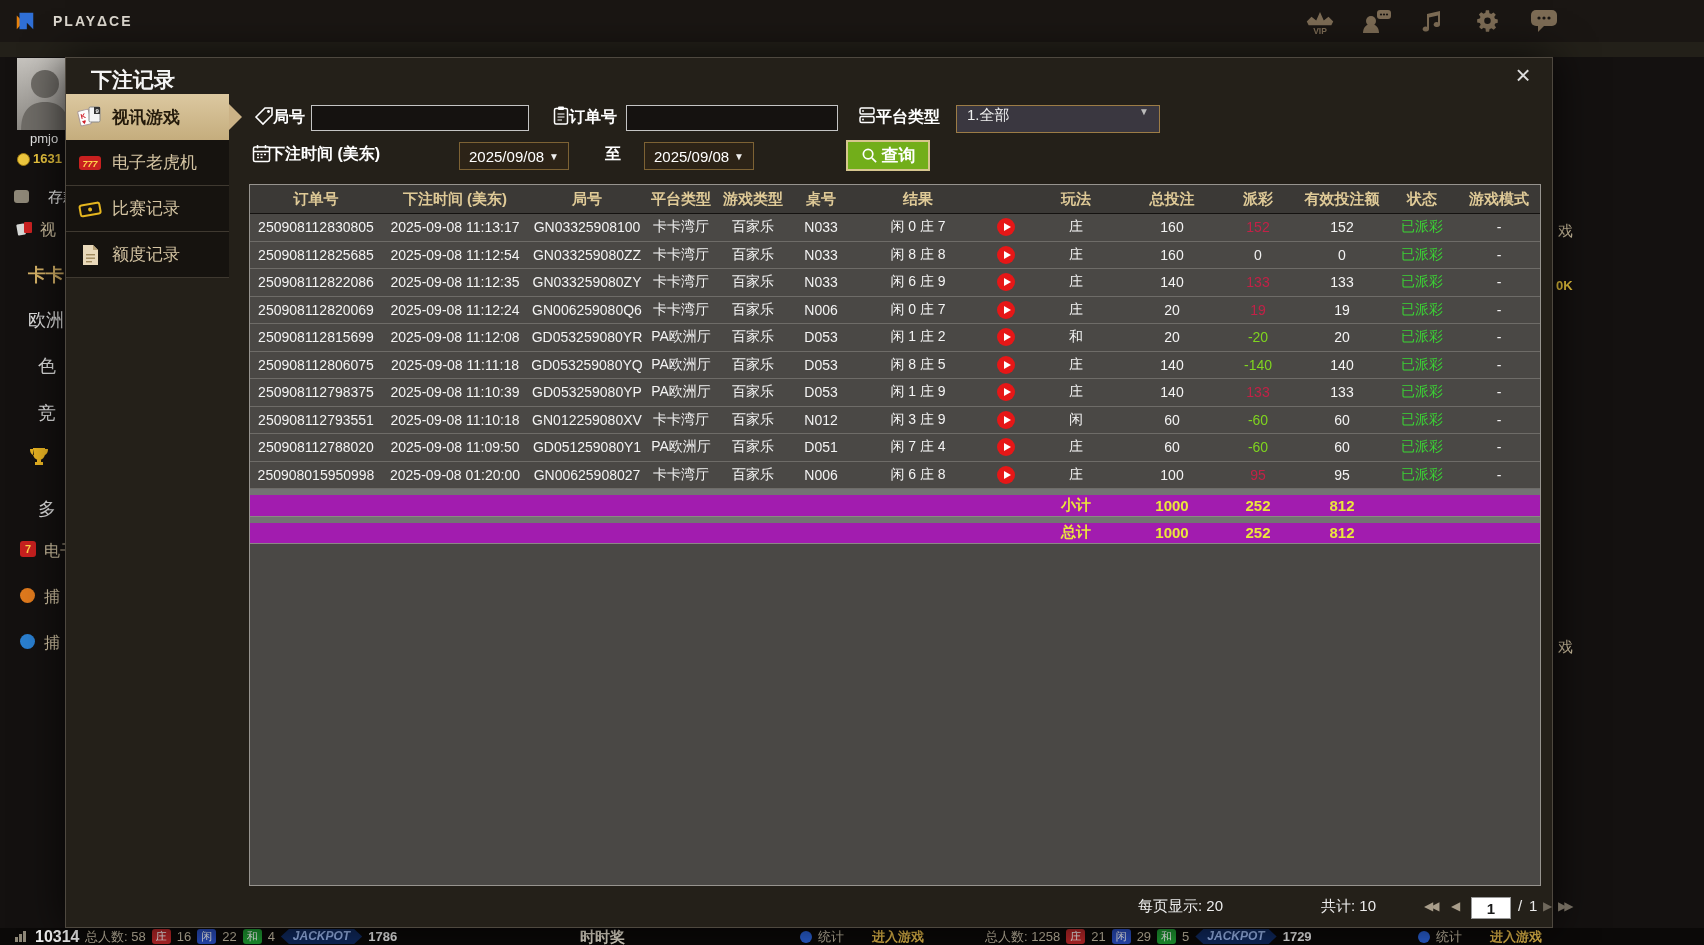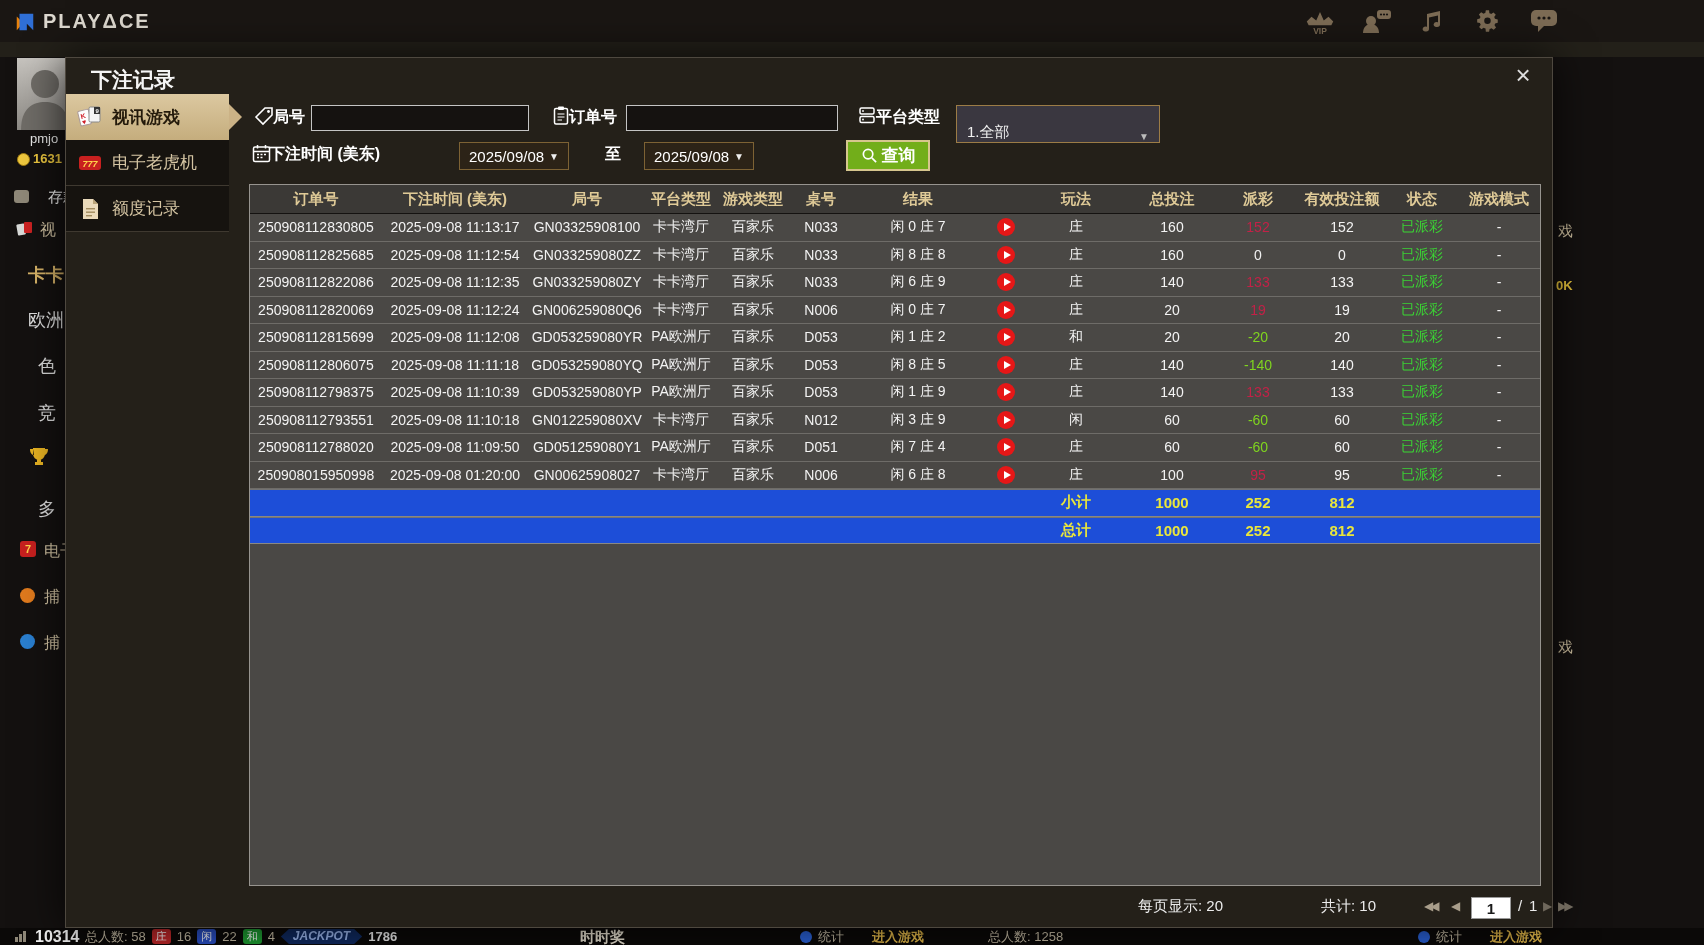--- a/index.html
+++ b/index.html
@@ -2,22 +2,22 @@
 <html><head>
 <meta charset="utf-8">
 <style>
   html,body{margin:0;padding:0;width:1704px;height:945px;overflow:hidden;background:#141110;
     font-family:"Liberation Sans","DejaVu Sans",sans-serif;color:#fff;position:relative;}
   .abs{position:absolute;}
 
   
   .topbar{position:absolute;left:0;top:0;width:1704px;height:42px;background:#1a1613;
     display:flex;align-items:center;padding:0 14px;box-sizing:border-box;}
-  .brand{display:flex;align-items:flex-end;gap:7px;color:#ded9d0;font-weight:bold;
-    letter-spacing:2px;font-size:20px;}
+  .brand{display:flex;align-items:center;gap:17px;color:#ded9d0;font-weight:bold;
+    letter-spacing:2px;font-size:14px;}
   .topbar-icons{margin-left:auto;display:flex;gap:20px;align-items:center;margin-right:128px;}
   .tb-icon{width:36px;height:28px;display:flex;align-items:center;justify-content:center;}
   .substrip{position:absolute;left:0;top:42px;width:1704px;height:15px;background:#232019;}
 
   
   .avatar{position:absolute;left:17px;top:58px;width:57px;height:72px;
     background:linear-gradient(#c7c4bf,#8d8a85);overflow:hidden;}
   .bgfrag{position:absolute;white-space:nowrap;}
   .rfrag{position:absolute;color:#cfc0a0;font-size:15px;}
   .mini-ic{position:absolute;}
@@ -55,44 +55,44 @@
     color:#d5c5a3;font-size:17px;cursor:pointer;}
   .tab.selected{background:linear-gradient(#dcc8a0,#c5ad7d);color:#241a0b;font-weight:bold;
     border-bottom:none;}
   .tab.selected::after{content:'';position:absolute;right:-13px;top:50%;margin-top:-13px;
     border-left:13px solid #cbb286;border-top:13px solid transparent;border-bottom:13px solid transparent;}
 
   
   .f-label{position:absolute;font-size:16px;font-weight:bold;color:#fff;white-space:nowrap;}
   .f-input{position:absolute;height:26px;background:#151210;border:1px solid #c4c4c4;
     color:#fff;font-size:14px;padding:0 8px;box-sizing:border-box;}
-  .dropdown{position:absolute;height:38px;background:#3a3740;border:1px solid #9c7c46;
-    display:flex;align-items:flex-end;padding:0 10px;font-size:15px;color:#f0f0f0;
+  .dropdown{position:absolute;height:28px;background:#3a3740;border:1px solid #9c7c46;
+    display:flex;align-items:flex-start;padding:0 10px;font-size:15px;color:#f0f0f0;
     box-sizing:border-box;cursor:pointer;}
   .dropdown .dd-arrow{margin-left:auto;color:#bbb;font-size:10px;}
   .date-box{position:absolute;width:110px;height:28px;background:#2c2317;border:1px solid #7d6234;
     display:flex;align-items:center;justify-content:center;gap:5px;font-size:15px;color:#fff;
     box-sizing:border-box;cursor:pointer;}
   .date-box .dd-arrow{font-size:10px;color:#eee;}
   .query-btn{position:absolute;left:780px;top:82px;width:84px;height:31px;background:#72ae1a;
     border:2px solid #d6c68e;box-sizing:border-box;display:flex;align-items:center;
     justify-content:center;gap:4px;color:#fff;font-size:17px;font-weight:bold;cursor:pointer;}
 
   
   .table-panel{--cols:132px 146px 118px 70px 74px 62px 132px 44px 96px 96px 76px 92px 68px 86px;
     position:absolute;left:183px;top:126px;width:1292px;height:702px;background:#4a4845;
     border:1px solid #97948f;box-sizing:border-box;overflow:hidden;}
   .thead{display:grid;grid-template-columns:var(--cols);height:28px;background:#3b3936;
     border-bottom:1px solid #141210;align-items:center;text-align:center;color:#dfca97;
     font-size:15px;font-weight:bold;}
   .trow{display:grid;grid-template-columns:var(--cols);height:27.5px;align-items:center;
     text-align:center;font-size:14px;color:#f3f3f3;border-bottom:1px solid #6e6c68;
     box-sizing:border-box;}
-  .total-row{background:#1d4ed8;color:#eae63b;font-weight:bold;font-size:15px;
-    border-bottom:1px solid #8a8883;border-top:1px solid #737373;}
+  .total-row{background:#a21caf;color:#eae63b;font-weight:bold;font-size:15px;
+    border-bottom:1px solid #8a8883;border-top:6px solid #737373;}
   .total-row span{color:#eae63b;}
   .play-wrap{display:flex;justify-content:center;}
   .play-btn{width:18px;height:18px;border-radius:50%;background:#e61717;display:flex;
     align-items:center;justify-content:center;cursor:pointer;}
   .play-btn::after{content:'';border-left:7px solid #fff;border-top:4.5px solid transparent;
     border-bottom:4.5px solid transparent;margin-left:2px;}
   .status-cell{color:#3bd334;}
 
   
   .pager{position:absolute;left:0;top:833px;width:1488px;height:34px;font-size:15px;color:#ececec;}
@@ -214,21 +214,21 @@
     <span>4</span>
     <span class="jackpot">JACKPOT</span>
     <span class="jp-amt">1786</span>
   </div>
   <span class="bb ssj" style="left:580px;">时时奖</span>
   <div class="bb" style="left:800px;">
     <span class="stat-dot"></span>
     <span>统计</span>
   </div>
   <span class="bb enter" style="left:872px;">进入游戏</span>
-  <div class="bb" style="left:985px;flex-direction:column;">
+  <div class="bb" style="left:985px;">
     <span>总人数: 1258</span>
     <span class="badge b-red">庄</span>
     <span>21</span>
     <span class="badge b-blue">闲</span>
     <span>29</span>
     <span class="badge b-green">和</span>
     <span>5</span>
     <span class="jackpot">JACKPOT</span>
     <span class="jp-amt">1729</span>
   </div>
@@ -256,20 +256,29 @@
           <text x="18.5" y="9" font-size="6" fill="#fff" font-weight="bold">9</text>
       </svg>
       <span>视讯游戏</span>
     </div>
     <div class="tab">
       <svg width="26" height="26" viewBox="0 0 26 26">
         <rect x="2" y="6" width="22" height="14" rx="3" fill="#c8201f"></rect>
         <text x="13" y="17" font-size="9" fill="#ffd24a" text-anchor="middle" font-weight="bold" font-style="italic">777</text>
       </svg>
       <span>电子老虎机</span>
+    </div>
+    <div class="tab">
+      <svg width="26" height="26" viewBox="0 0 26 26">
+        <g transform="rotate(-10 13 13)">
+            <rect x="3" y="8" width="20" height="11" rx="2" fill="none" stroke="#e5b61f" stroke-width="2"></rect>
+            <circle cx="13" cy="13.5" r="2" fill="#e5b61f"></circle>
+          </g>
+      </svg>
+      <span>比赛记录</span>
     </div>
     <div class="tab">
       <svg width="26" height="26" viewBox="0 0 26 26">
         <path d="M6 3 H16 L21 8 V23 H6 Z" fill="#e9d9ba"></path>
         <path d="M16 3 V8 H21 Z" fill="#b9a378"></path>
         <rect x="9" y="12" width="9" height="1.4" fill="#a08a5e"></rect>
           <rect x="9" y="15.5" width="9" height="1.4" fill="#a08a5e"></rect>
           <rect x="9" y="19" width="6" height="1.4" fill="#a08a5e"></rect>
       </svg>
       <span>额度记录</span>

